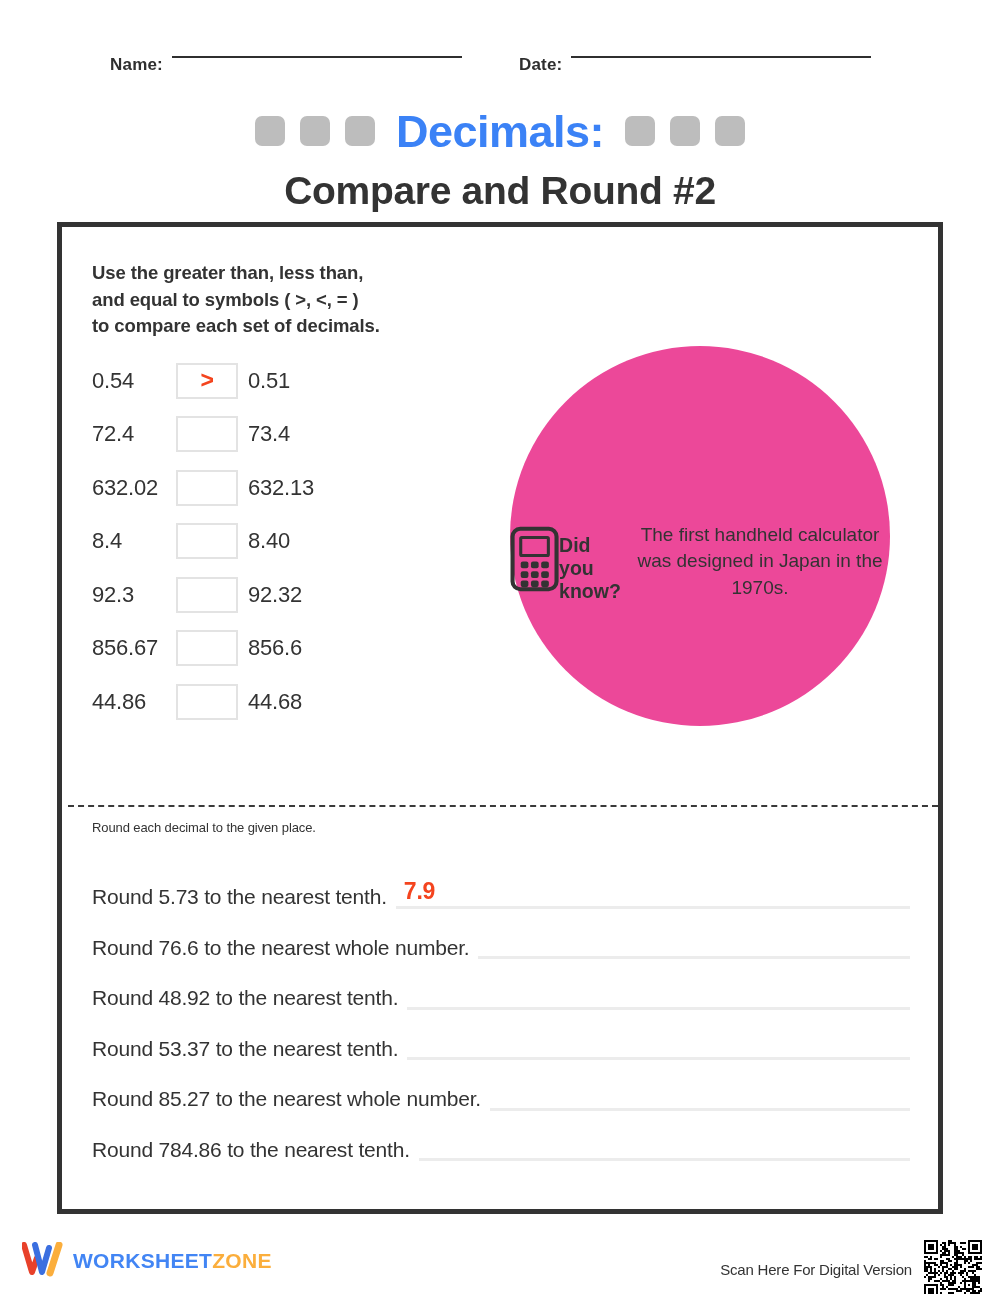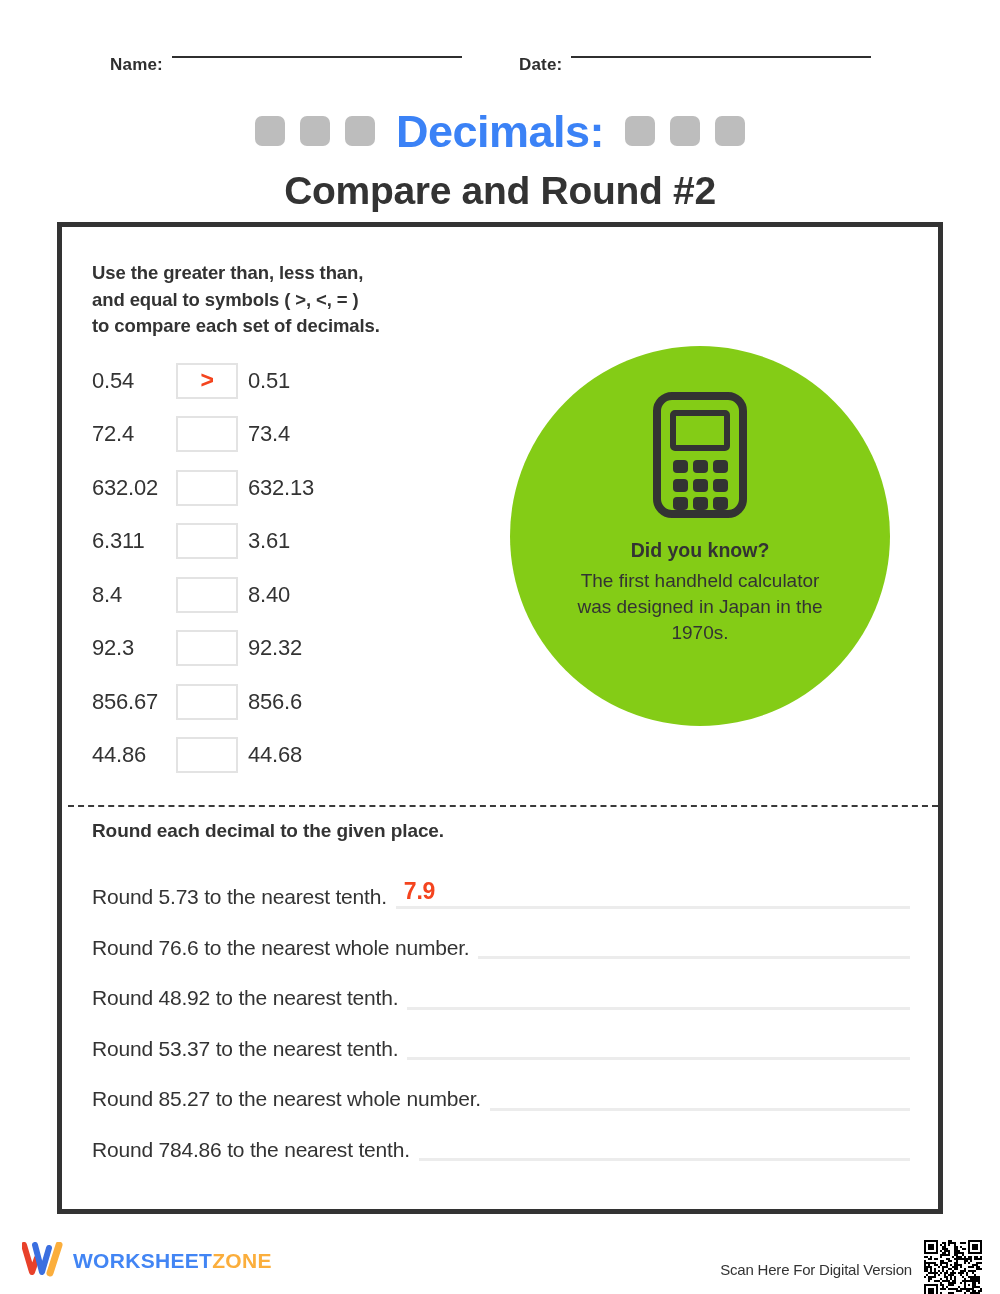--- a/index.html
+++ b/index.html
@@ -159,23 +159,22 @@
   }
 
   
   .fact-circle {
     position: absolute;
     top: 119px;
     left: 448px;
     width: 380px;
     height: 380px;
     border-radius: 50%;
-    background: #84cc16;
-    display: flex;
-    flex-direction: column;
+    background: #ec4899;
+    display: flex;
     align-items: center;
     padding-top: 45px;
   }
   .calc-icon { width: 96px; height: 128px; }
   .fact-title {
     margin-top: 20px;
     font-size: 19.5px;
     font-weight: 700;
     color: #333333;
   }
@@ -202,22 +201,22 @@
   .section-b {
     position: absolute;
     top: 593px;
     left: 0;
     width: 876px;
   }
   .instr-b {
     position: absolute;
     top: 0;
     left: 30px;
-    font-size: 19px;
-    font-weight: 700;
+    font-size: 13px;
+    font-weight: 400;
     color: #333333;
     letter-spacing: -0.1px;
   }
   .round-list {
     position: absolute;
     top: 41px;
     left: 30px;
     width: 818px;
   }
   .rnd-row {
@@ -342,27 +341,20 @@
               <span class="cmp-answer"></span>
             </span>
             <span class="cmp-right">73.4</span>
           </div>
           <div class="cmp-row">
             <span class="cmp-left">632.02</span>
             <span class="cmp-box">
               <span class="cmp-answer"></span>
             </span>
             <span class="cmp-right">632.13</span>
-          </div>
-          <div class="cmp-row">
-            <span class="cmp-left">6.311</span>
-            <span class="cmp-box">
-              <span class="cmp-answer"></span>
-            </span>
-            <span class="cmp-right">3.61</span>
           </div>
           <div class="cmp-row">
             <span class="cmp-left">8.4</span>
             <span class="cmp-box">
               <span class="cmp-answer"></span>
             </span>
             <span class="cmp-right">8.40</span>
           </div>
           <div class="cmp-row">
             <span class="cmp-left">92.3</span>

